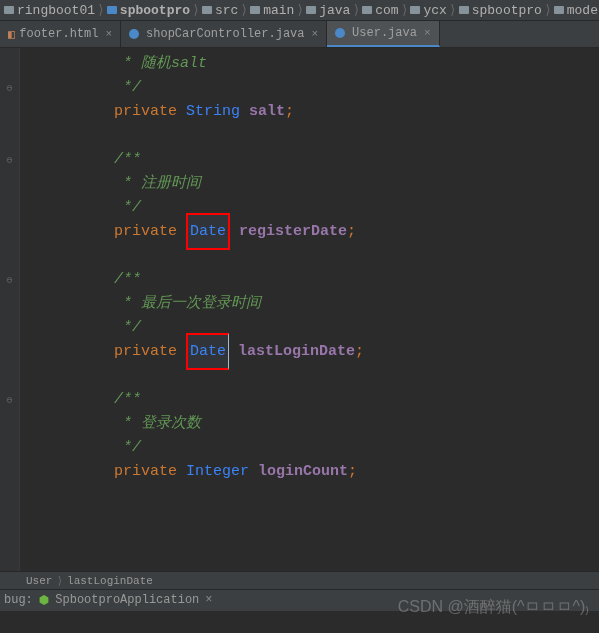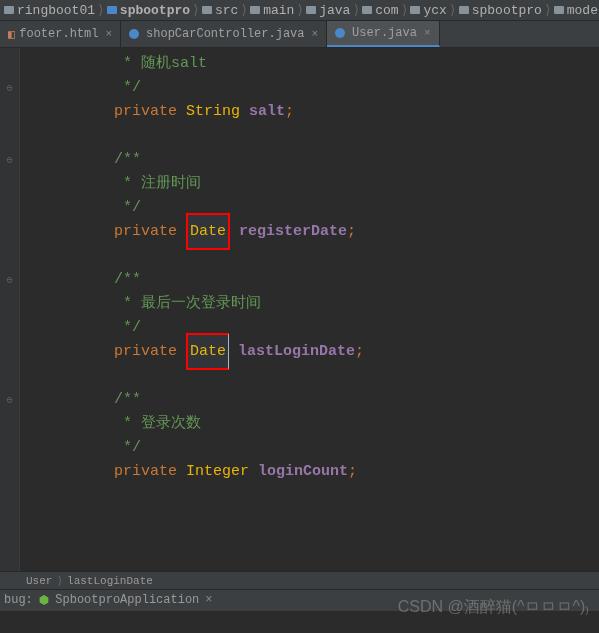--- a/index.html
+++ b/index.html
@@ -66,23 +66,23 @@
     }
     .gutter-line { height: 24px; display:flex; align-items:center; justify-content:center; }
     .fold { color: #606366; cursor: pointer; font-size: 10px; }
     .code {
       flex: 1;
       padding: 4px 0 4px 58px;
       line-height: 24px;
       font-size: 15px;
     }
     .code-line { height: 24px; white-space: pre; }
-    .comment { color: #629755; }
+    .comment { color: #629755; font-style: italic; }
     .keyword { color: #cc7832; }
-    .type { color: #eab308; }
+    .type { color: #3b82f6; }
     .ident { color: #9876aa; font-weight: bold; }
     .semi { color: #cc7832; }
     .redbox { border: 2px solid #ff0000; padding: 8px 2px; background: rgba(60,70,80,0.4); }
     .caret { border-right: 1px solid #a9b7c6; }
     .bottom-breadcrumb {
       background: #3c3f41;
       border-top: 1px solid #282828;
       padding: 2px 26px;
       font-size: 11px;
       color: #999;

